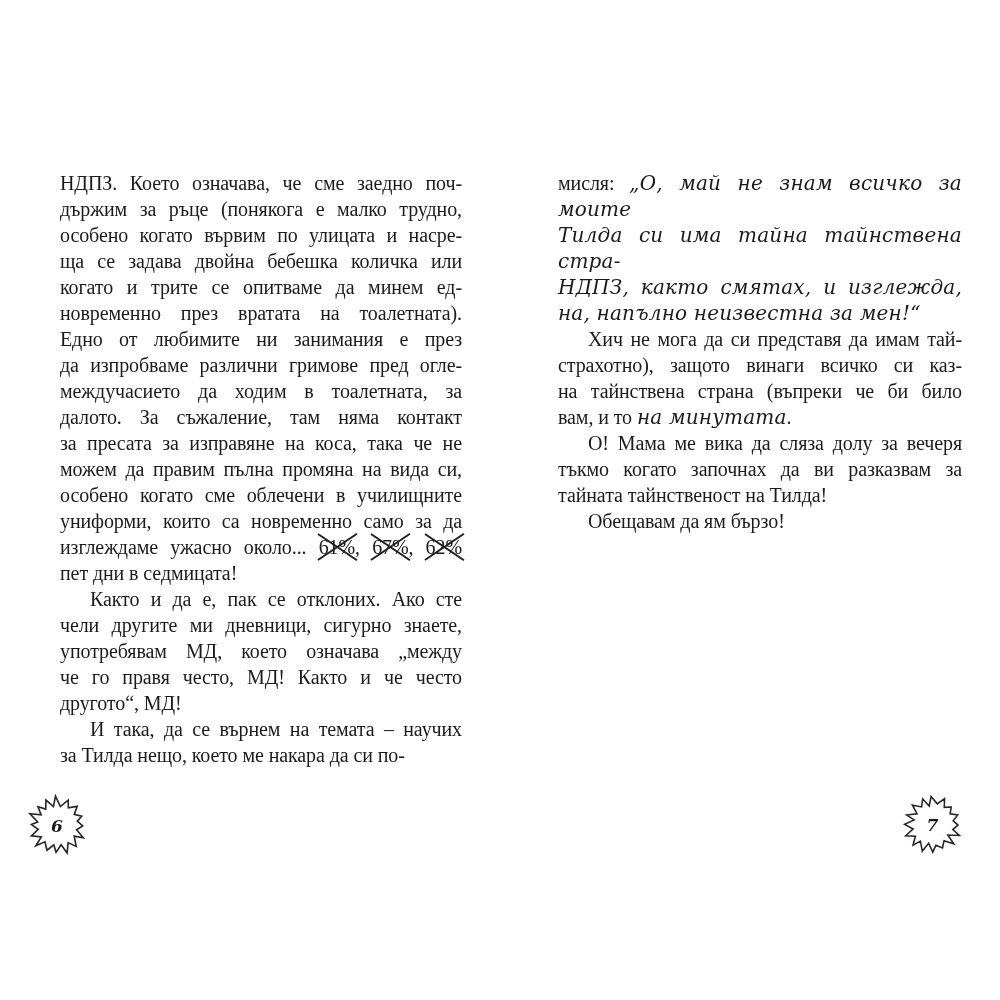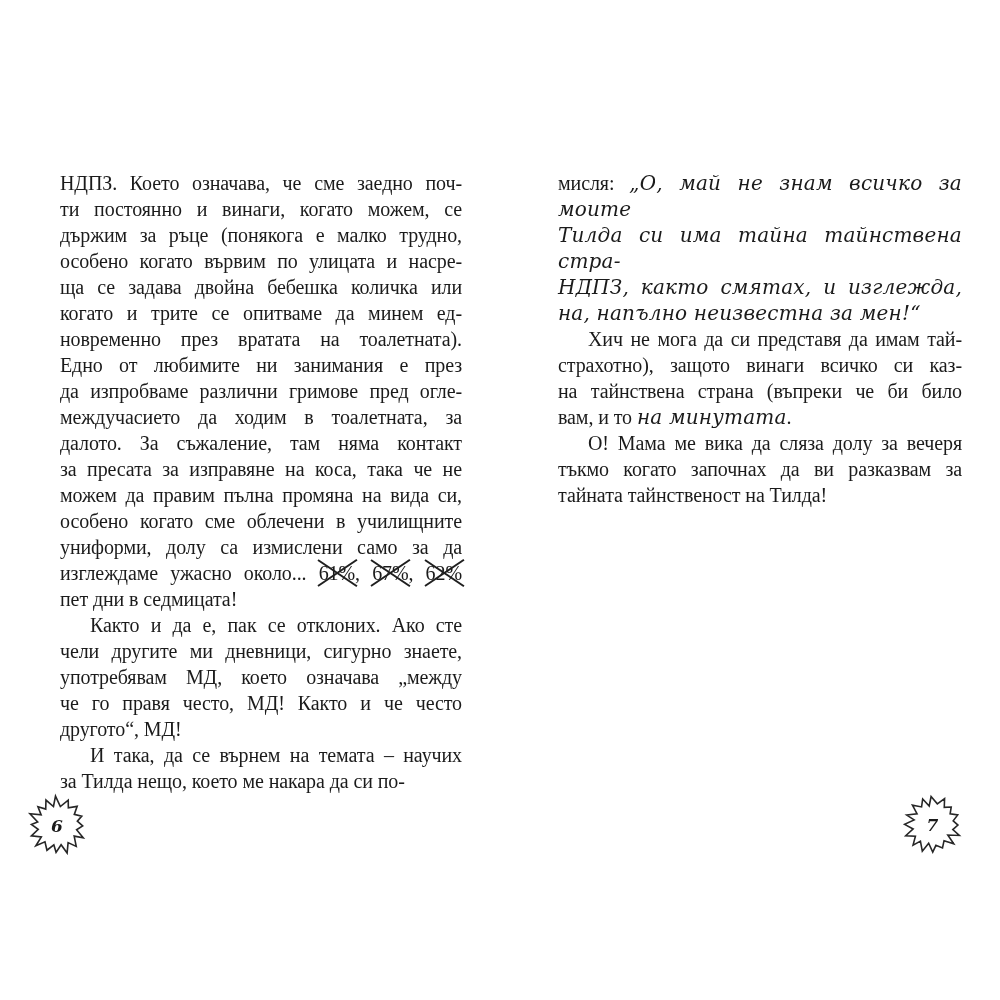--- a/index.html
+++ b/index.html
@@ -70,34 +70,33 @@
   }
 </style>
 </head>
 <body>
 
 <div class="spread">
 
   <div class="page">
     <div class="text-block" id="left-text">
         <div class="line"><span class="plain">НДПЗ. Което означава, че сме заедно поч-</span></div>
-        <div class="line"><span class="plain">ти постоянно и винаги, когато можем, се</span></div>
         <div class="line"><span class="plain">държим за ръце (понякога е малко трудно,</span></div>
         <div class="line"><span class="plain">особено когато вървим по улицата и насре-</span></div>
         <div class="line"><span class="plain">ща се задава двойна бебешка количка или</span></div>
         <div class="line"><span class="plain">когато и трите се опитваме да минем ед-</span></div>
         <div class="line"><span class="plain">новременно през вратата на тоалетната).</span></div>
         <div class="line"><span class="plain">Едно от любимите ни занимания е през</span></div>
         <div class="line"><span class="plain">да изпробваме различни гримове пред огле-</span></div>
         <div class="line"><span class="plain">междучасието да ходим в тоалетната, за</span></div>
         <div class="line"><span class="plain">далото. За съжаление, там няма контакт</span></div>
         <div class="line"><span class="plain">за пресата за изправяне на коса, така че не</span></div>
         <div class="line"><span class="plain">можем да правим пълна промяна на вида си,</span></div>
         <div class="line"><span class="plain">особено когато сме облечени в училищните</span></div>
-        <div class="line"><span class="plain">униформи, долу са измислени само за да</span></div>
+        <div class="line"><span class="plain">униформи, които са новременно само за да</span></div>
         <div class="line"><span class="plain">изглеждаме ужасно около... </span><span class="crossed">61%</span><span class="plain">, </span><span class="crossed">67%</span><span class="plain">, </span><span class="crossed">62%</span></div>
         <div class="line last"><span class="plain">пет дни в седмицата!</span></div>
         <div class="line indent"><span class="plain">Както и да е, пак се отклоних. Ако сте</span></div>
         <div class="line"><span class="plain">чели другите ми дневници, сигурно знаете,</span></div>
         <div class="line"><span class="plain">употребявам МД, което означава „между</span></div>
         <div class="line"><span class="plain">че го правя често, МД! Както и че често</span></div>
         <div class="line last"><span class="plain">другото“, МД!</span></div>
         <div class="line indent"><span class="plain">И така, да се върнем на темата – научих</span></div>
         <div class="line last"><span class="plain">за Тилда нещо, което ме накара да си по-</span></div>
       </div>
@@ -115,20 +114,21 @@
         <div class="line"><span class="hand">Тилда си има тайна тайнствена стра-</span></div>
         <div class="line"><span class="hand">НДПЗ, както смятах, и изглежда,</span></div>
         <div class="line last"><span class="hand">на, напълно неизвестна за мен!“</span></div>
         <div class="line indent"><span class="plain">Хич не мога да си представя да имам тай-</span></div>
         <div class="line"><span class="plain">страхотно), защото винаги всичко си каз-</span></div>
         <div class="line"><span class="plain">на тайнствена страна (въпреки че би било</span></div>
         <div class="line last"><span class="plain">вам, и то </span><span class="hand">на минутата</span><span class="plain">.</span></div>
         <div class="line indent"><span class="plain">О! Мама ме вика да сляза долу за вечеря</span></div>
         <div class="line"><span class="plain">тъкмо когато започнах да ви разказвам за</span></div>
         <div class="line last"><span class="plain">тайната тайнственост на Тилда!</span></div>
+        <div class="line last indent"><span class="plain">Обещавам да ям бързо!</span></div>
       </div>
     <div class="pagestar" id="star-right">
       <svg viewBox="0 0 100 100">
           <polygon points="47.7,4.1 57.9,16.1 69.8,7.5 69.3,21.8 80.7,21.3 78.9,32.6 91.3,34.3 83.9,43.9 91.7,50.9 83.3,58.3 94.0,67.9 75.1,67.3 84.8,81.5 68.9,76.5 66.4,88.5 55.6,84.1 50.4,95.3 43.7,80.7 33.3,93.7 30.2,77.3 18.1,83.8 22.0,69.2 6.1,68.4 18.3,57.3 4.3,49.8 19.9,42.5 7.7,34.5 24.7,32.4 17.1,18.3 32.1,21.2 33.9,8.1 44.6,19.7"></polygon>
         </svg>
       <span class="pagenum">7</span>
     </div>
   </div>
 
 </div>

